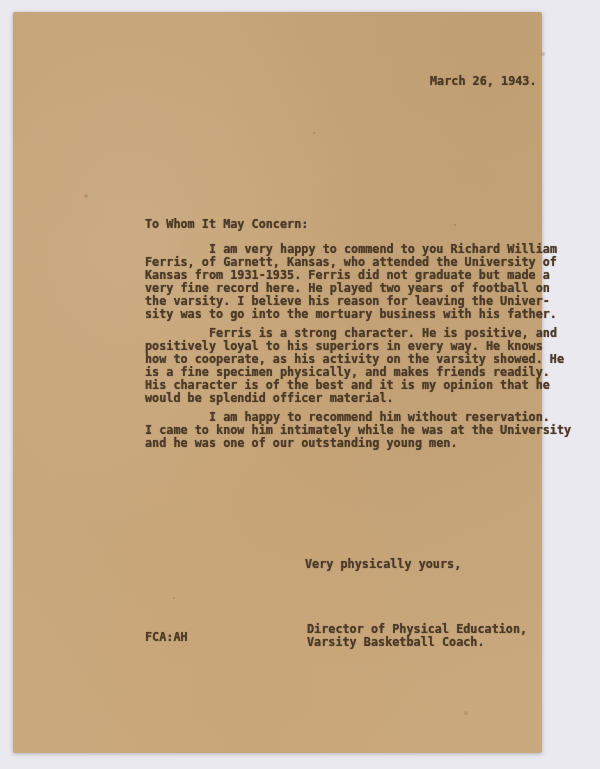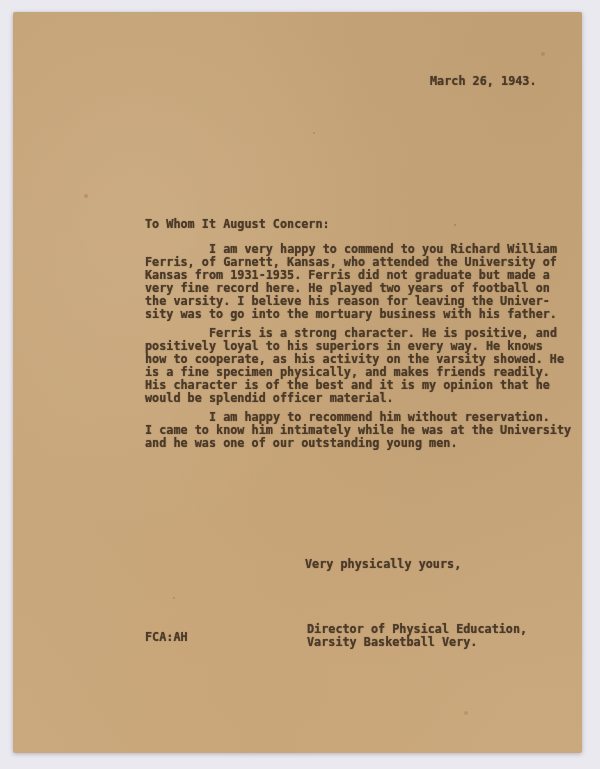--- a/index.html
+++ b/index.html
@@ -6,21 +6,21 @@
   body{
     width:600px;height:769px;
     background:#eae9ef;
     position:relative;
     overflow:hidden;
     font-family:"DejaVu Sans Mono", monospace;
   }
   .paper{
     position:absolute;
     left:13px;top:12px;
-    width:569px;height:741px;
+    width:529px;height:741px;
     background-color:#c8a67a;
     background-image:
       radial-gradient(ellipse at 22% 28%, rgba(255,236,205,0.10), transparent 42%),
       radial-gradient(ellipse at 78% 55%, rgba(120,82,44,0.05), transparent 48%),
       radial-gradient(ellipse at 45% 96%, rgba(198,150,92,0.14), transparent 55%),
       radial-gradient(ellipse at 90% 8%, rgba(140,100,55,0.07), transparent 40%),
       linear-gradient(180deg, rgba(0,0,0,0.02), rgba(255,255,255,0.03));
     box-shadow:0 1px 4px rgba(110,108,125,0.45);
     border-radius:2px;
   }
@@ -53,37 +53,37 @@
 </style>
 </head>
 <body>
 
 <div class="paper">
   <div class="specks"></div>
 
   <div class="ink date">March 26, 1943.</div>
 
   <div class="letter-body">
-    <div class="ink salutation">To Whom It August Concern:</div>
+    <div class="ink salutation">To Whom It May Concern:</div>
     <div class="ink para">I am very happy to commend to you Richard William
 Ferris, of Garnett, Kansas, who attended the University of
 Kansas from 1931-1935. Ferris did not graduate but made a
 very fine record here. He played two years of football on
 the varsity. I believe his reason for leaving the Univer-
 sity was to go into the mortuary business with his father.</div>
     <div class="ink para">Ferris is a strong character. He is positive, and
 positively loyal to his superiors in every way. He knows
 how to cooperate, as his activity on the varsity showed. He
 is a fine specimen physically, and makes friends readily.
 His character is of the best and it is my opinion that he
 would be splendid officer material.</div>
     <div class="ink para">I am happy to recommend him without reservation.
 I came to know him intimately while he was at the University
 and he was one of our outstanding young men.</div>
   </div>
 
   <div class="ink closing">Very physically yours,</div>
 
   <div class="ink signature">Director of Physical Education,
-Varsity Basketball Very.</div>
+Varsity Basketball Coach.</div>
 
   <div class="ink initials">FCA:AH</div>
 </div>
 
 </body></html>

